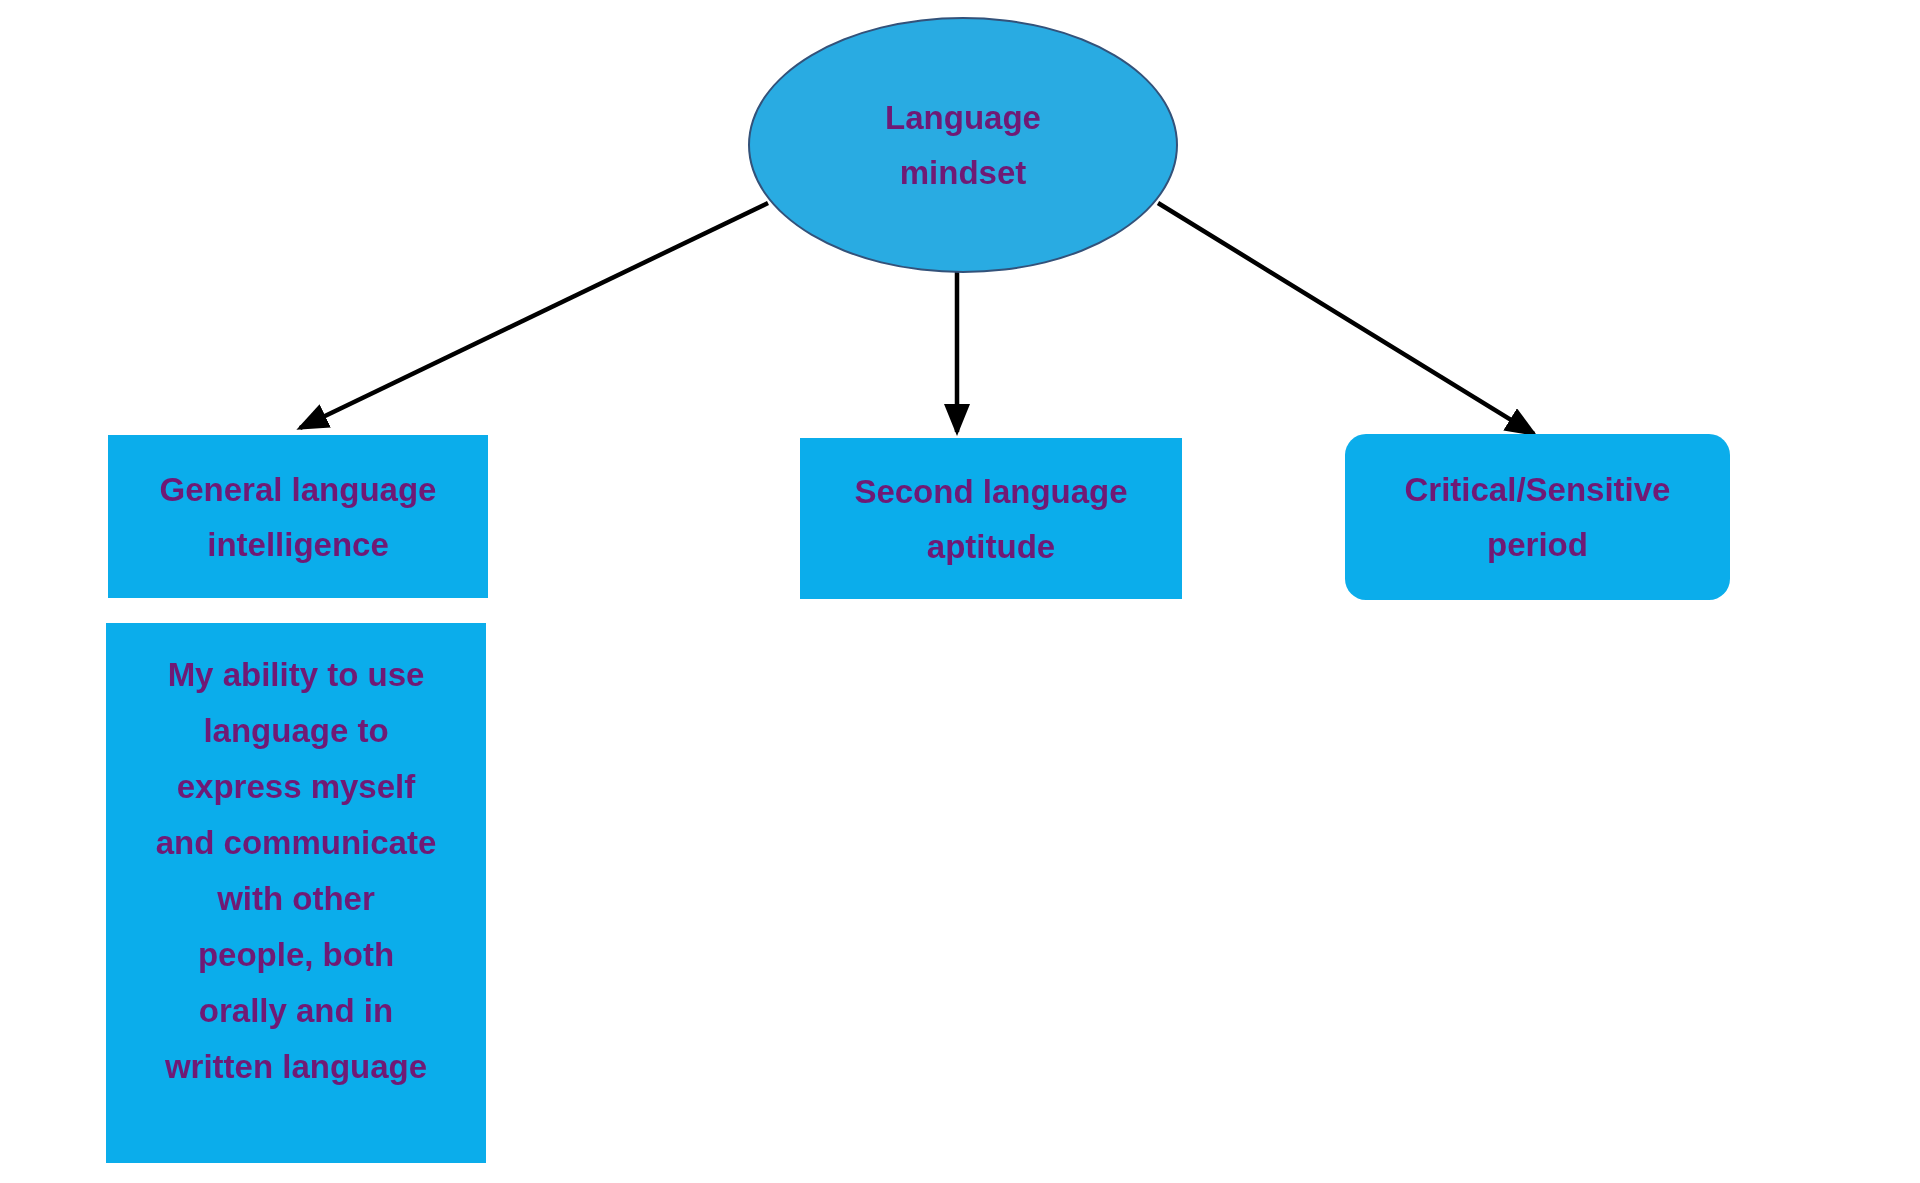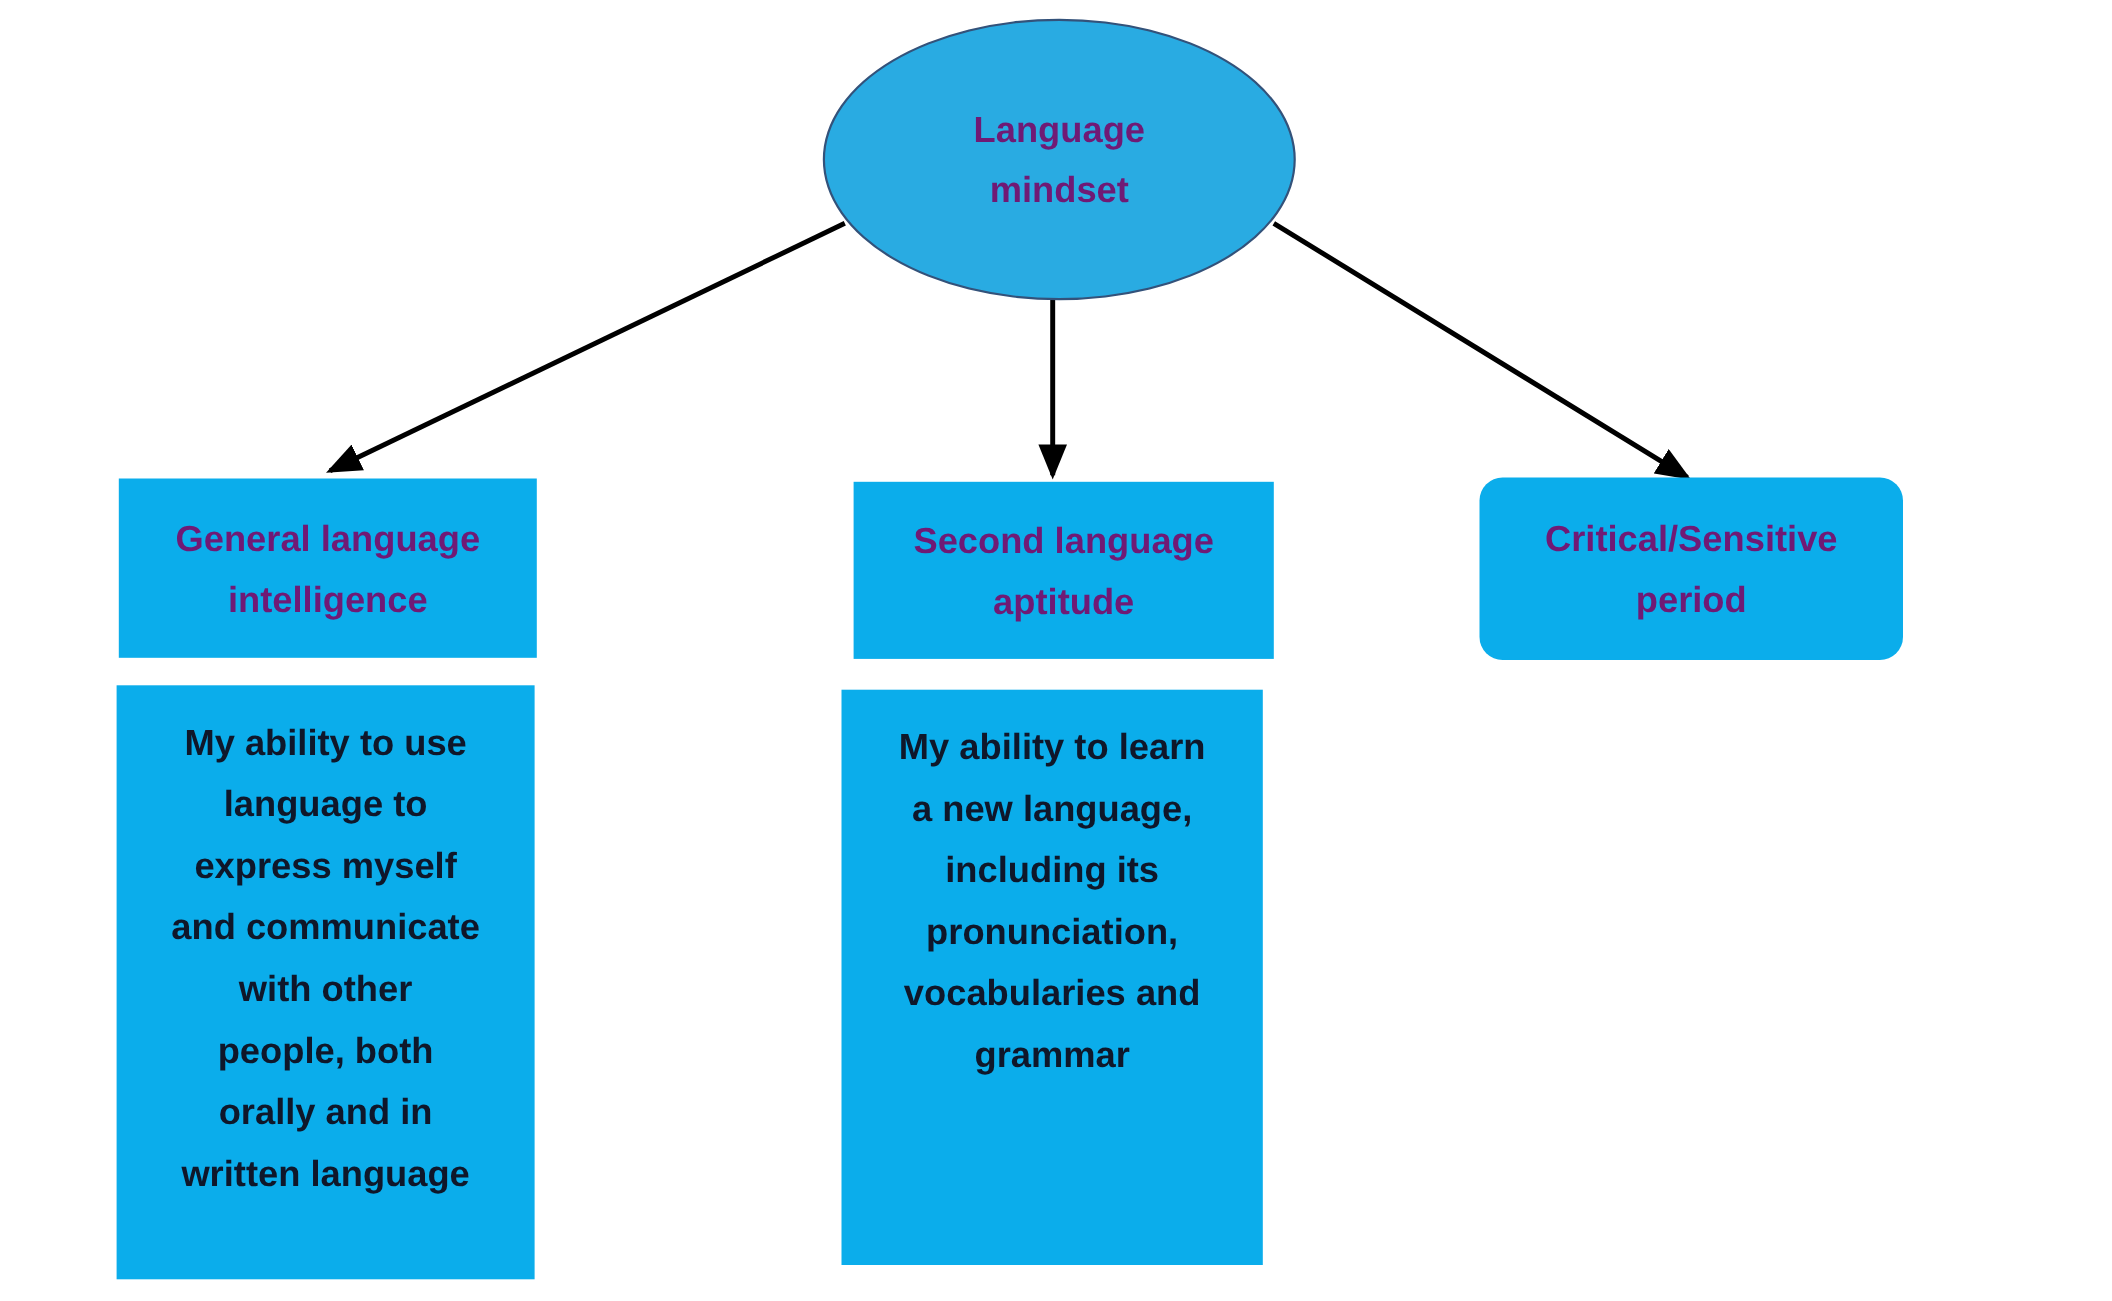--- a/index.html
+++ b/index.html
@@ -44,30 +44,30 @@
   }
   .desc-box {
     position: absolute;
     box-sizing: border-box;
     display: flex;
     justify-content: center;
     align-items: flex-start;
     padding-top: 24px;
   }
   .desc-text {
-    color: #0f172a;
+    color: #701a75;
     font-size: 33px;
     font-weight: bold;
     line-height: 56px;
     text-align: center;
     white-space: pre-line;
   }
   
   .col1-title { left: 108px;  top: 435px; width: 380px; height: 163px; }
-  .col2-title { left: 776px;  top: 438px; width: 382px; height: 161px; }
+  .col2-title { left: 800px;  top: 438px; width: 382px; height: 161px; }
   .col3-title { left: 1345px; top: 434px; width: 385px; height: 166px; border-radius: 21px; }
   .col1-desc  { left: 106px;  top: 623px; width: 380px; height: 540px; }
   .col2-desc  { left: 765px;  top: 627px; width: 383px; height: 523px; }
   .col3-desc  { left: 1348px; top: 628px; width: 380px; height: 528px; }
 </style>
 </head>
 <body>
 
 <div class="canvas">
 
@@ -99,27 +99,19 @@
 with other
 people, both
 orally and in
 written language</div>
   </div>
 
   <div class="title-box col2-title" style="background:#0BADEB;">
     <div class="node-label">Second language
 aptitude</div>
   </div>
-  <div class="desc-box col2-desc" style="background:#0BADEB;">
-    <div class="desc-text">My ability to learn
-a new language,
-including its
-pronunciation,
-vocabularies and
-grammar</div>
-  </div>
 
   <div class="title-box col3-title" style="background:#0BADEB;">
     <div class="node-label">Critical/Sensitive
 period</div>
   </div>
 
 </div>
 
 </body></html>

